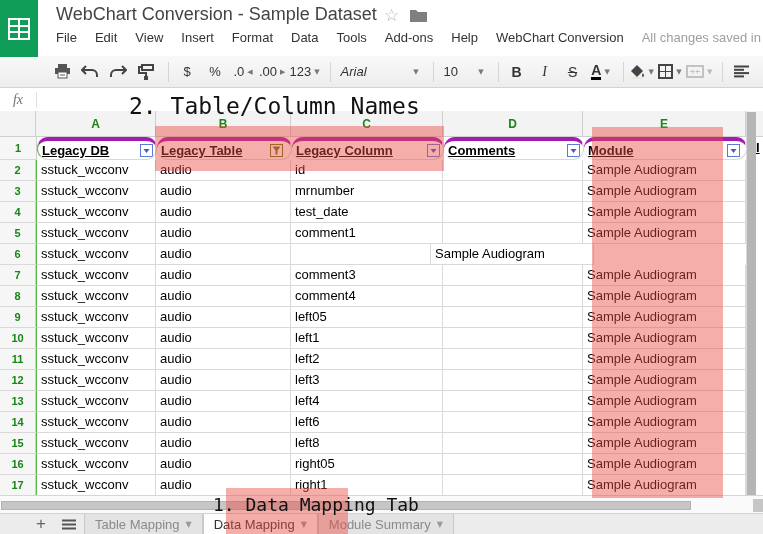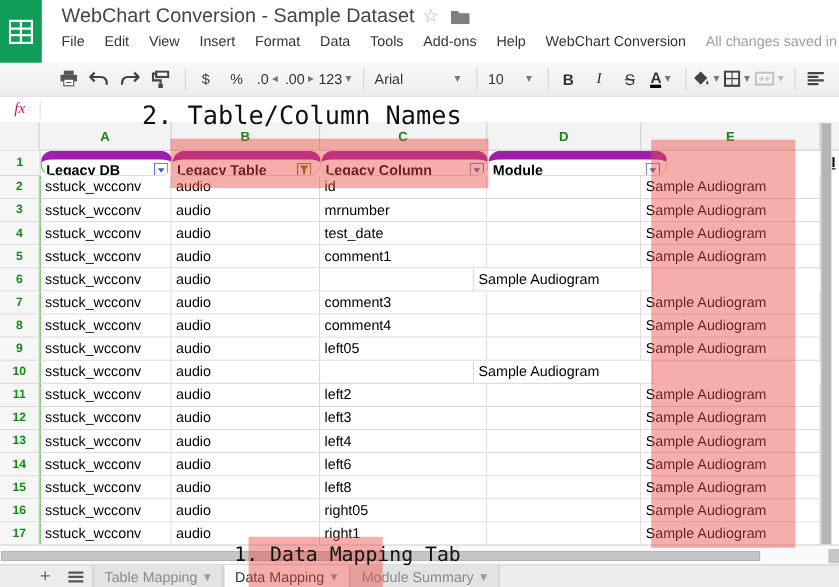--- a/index.html
+++ b/index.html
@@ -17,50 +17,50 @@
   .menubar .status{color:#9e9e9e;}
 
   
   .toolbar{position:absolute;left:0;top:56px;width:763px;height:32px;
            background:linear-gradient(#f9f9f9,#ededed);border-bottom:1px solid #d4d4d4;
            display:flex;align-items:center;padding-left:50px;box-sizing:border-box;color:#444;}
   .tbtn{display:flex;align-items:center;justify-content:center;height:24px;min-width:24px;
         margin-right:4px;font-size:13px;color:#333;border-radius:2px;}
   .tsep{width:1px;height:20px;background:#d5d5d5;margin:0 6px;}
   .mini-arrow{font-family:"DejaVu Sans",sans-serif;font-size:7px;color:#777;margin-left:3px;}
-  .fontbox{display:flex;align-items:center;justify-content:space-between;width:78px;padding:0 4px;}
+  .fontbox{display:flex;align-items:center;justify-content:space-between;width:78px;padding:0 4px;font-style:italic;}
   .sizebox{display:flex;align-items:center;justify-content:space-between;width:40px;padding:0 4px;}
   .bold-b{font-weight:bold;font-size:14px;}
   .ital-i{font-style:italic;font-size:14px;font-family:"Liberation Serif",serif;}
   .strike-s{font-size:14px;text-decoration:line-through;}
   .acolor{font-size:14px;font-weight:bold;border-bottom:3px solid #000;line-height:14px;}
   .disabled{opacity:.45;}
 
   
   .formulabar{position:absolute;left:0;top:88px;width:763px;height:23px;background:#fff;
               border-bottom:1px solid #d9d9d9;display:flex;align-items:center;}
-  .fx{font-family:"Liberation Serif",serif;font-style:italic;font-size:14px;color:#be185d;
+  .fx{font-family:"Liberation Serif",serif;font-style:italic;font-size:14px;color:#737373;
       width:36px;text-align:center;}
   .fxsep{width:1px;height:16px;background:#e0e0e0;}
 
   
   .sheet{position:absolute;left:0;top:111px;width:763px;}
   .colletters{display:flex;height:26px;background:#f3f3f3;border-bottom:1px solid #d0d0d0;box-sizing:border-box;}
   .colletters .corner{width:36px;border-right:1px solid #d0d0d0;background:#f3f3f3;box-sizing:border-box;}
   .collet{box-sizing:border-box;border-right:1px solid #d0d0d0;display:flex;align-items:center;justify-content:center;
           font-size:12px;font-weight:bold;color:#168716;}
   .w-a{width:120px;}.w-b{width:135px;}.w-c{width:152px;}.w-d{width:140px;}.w-e{width:163px;}
 
   .hrow{display:flex;height:23px;}
   .row{display:flex;height:21px;}
   .cell{box-sizing:border-box;border-right:1px solid #d9d9d9;border-bottom:1px solid #d9d9d9;
         font-size:13px;color:#000;line-height:20px;padding-left:4px;white-space:nowrap;overflow:hidden;background:#fff;}
   .rowno{width:36px;background:#f6f6f6;border-right:1px solid #cfcfcf;border-bottom:1px solid #d9d9d9;
          text-align:center;padding-left:0;font-size:11px;font-weight:bold;color:#168716;line-height:21px;}
-  .hcell{position:relative;font-weight:bold;text-decoration:underline;border-top:8px solid #a21caf;line-height:20px;border-radius:11px;}
+  .hcell{position:relative;font-weight:bold;text-decoration:underline;border-top:4px solid #a21caf;line-height:20px;border-radius:11px;}
   .hrow .rowno{line-height:23px;}
   .ca{border-left:1px solid #5db54b;}
   .filterbtn{position:absolute;top:3px;right:3px;width:13px;height:13px;}
   .filterbtn.funnel{right:8px;}
 
   
   .vscroll{position:absolute;left:746px;top:112px;width:10px;height:384px;background:#b5b5b5;border-left:1px solid #d9d9d9;box-sizing:border-box;}
   .fsliver{position:absolute;left:756px;top:111px;width:7px;height:385px;background:#fff;overflow:hidden;}
   .fsliver .fhead{height:26px;background:#f3f3f3;border-bottom:1px solid #d0d0d0;box-sizing:border-box;}
   .fsliver .fletter{display:block;margin-top:3px;font-size:13px;font-weight:bold;text-decoration:underline;}
@@ -260,20 +260,28 @@
       </span>
     </div>
     <div class="cell hcell w-c"><span>Legacy Column</span>
       <span class="filterbtn">
         <svg width="13" height="13" viewBox="0 0 13 13">
             <rect x="0.5" y="0.5" width="12" height="12" fill="#fff" stroke="#5b79d9"></rect>
             <path d="M3.5 5 h6 l-3 4 z" fill="#5452c6"></path>
           </svg>
       </span>
     </div>
+    <div class="cell hcell w-d"><span>Comments</span>
+      <span class="filterbtn">
+        <svg width="13" height="13" viewBox="0 0 13 13">
+            <rect x="0.5" y="0.5" width="12" height="12" fill="#fff" stroke="#5b79d9"></rect>
+            <path d="M3.5 5 h6 l-3 4 z" fill="#5452c6"></path>
+          </svg>
+      </span>
+    </div>
     <div class="cell hcell w-e"><span>Module</span>
       <span class="filterbtn" style="right:6px;">
         <svg width="13" height="13" viewBox="0 0 13 13">
             <rect x="0.5" y="0.5" width="12" height="12" fill="#fff" stroke="#5b79d9"></rect>
             <path d="M3.5 5 h6 l-3 4 z" fill="#5452c6"></path>
           </svg>
       </span>
     </div>
   </div>
 
@@ -346,20 +354,21 @@
       <div class="cell w-b">audio</div>
       <div class="cell w-c">left05</div>
       <div class="cell w-d"></div>
       <div class="cell w-e">Sample Audiogram</div>
     </div>
 
     <div class="row">
       <div class="cell rowno">10</div>
       <div class="cell ca w-a">sstuck_wcconv</div>
       <div class="cell w-b">audio</div>
+      <div class="cell w-c">left1</div>
       <div class="cell w-d"></div>
       <div class="cell w-e">Sample Audiogram</div>
     </div>
 
     <div class="row">
       <div class="cell rowno">11</div>
       <div class="cell ca w-a">sstuck_wcconv</div>
       <div class="cell w-b">audio</div>
       <div class="cell w-c">left2</div>
       <div class="cell w-d"></div>

